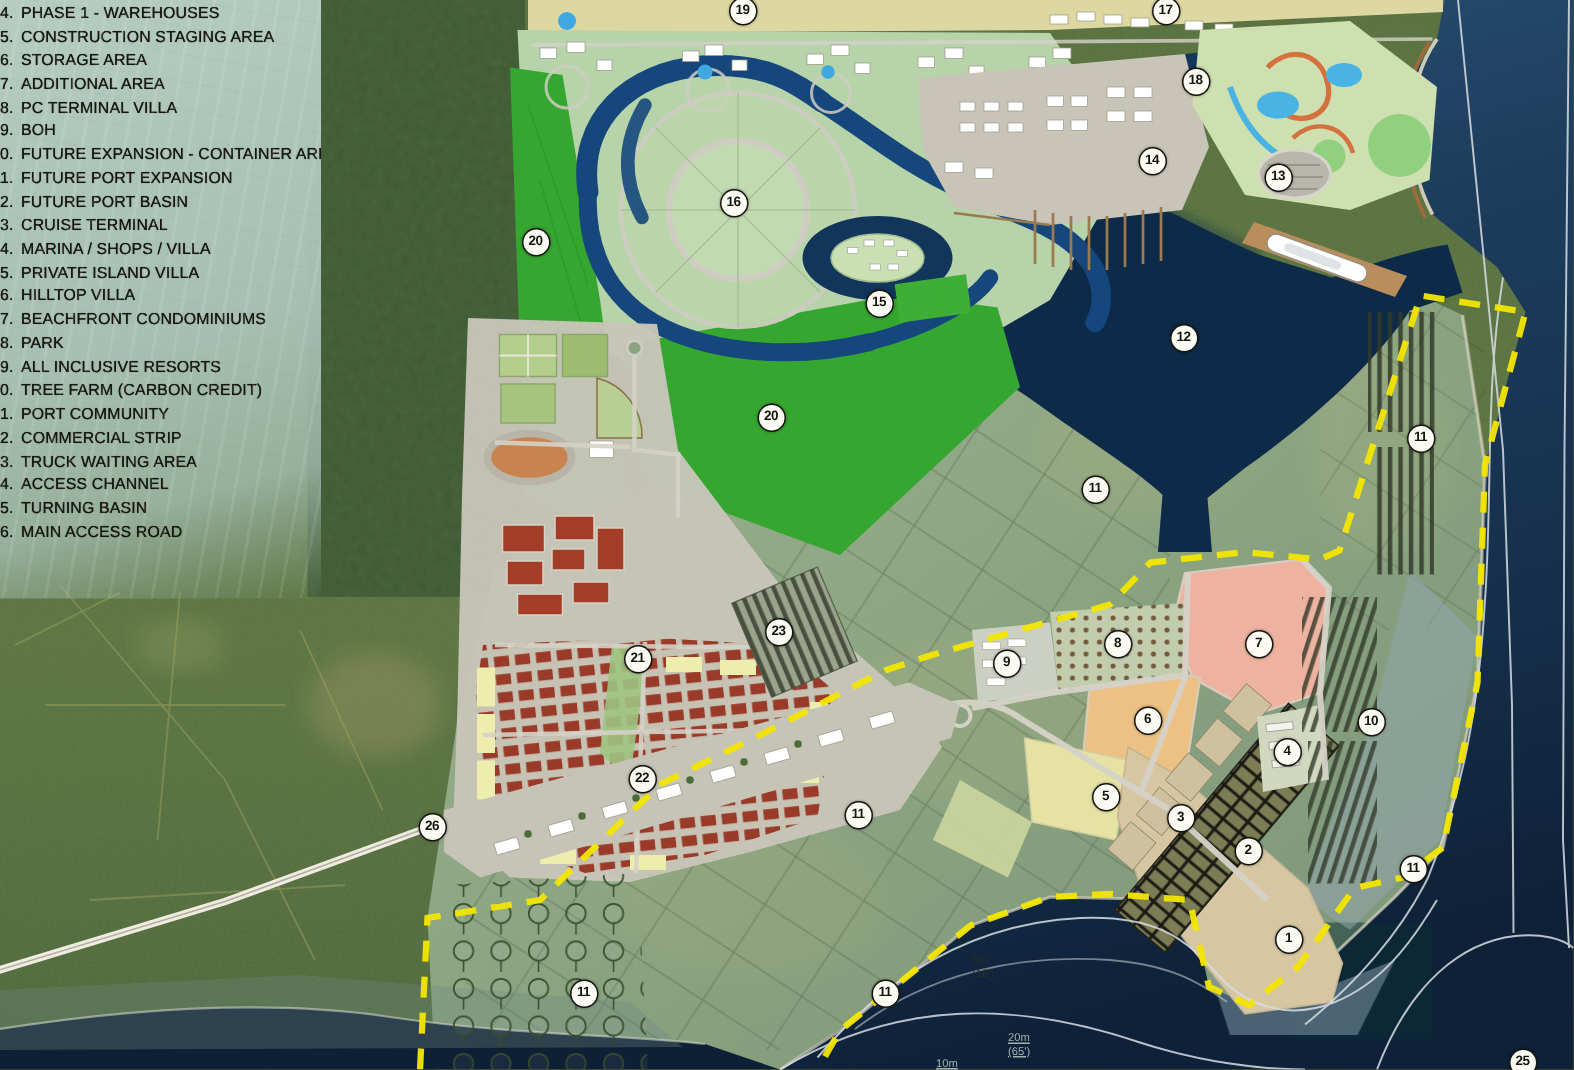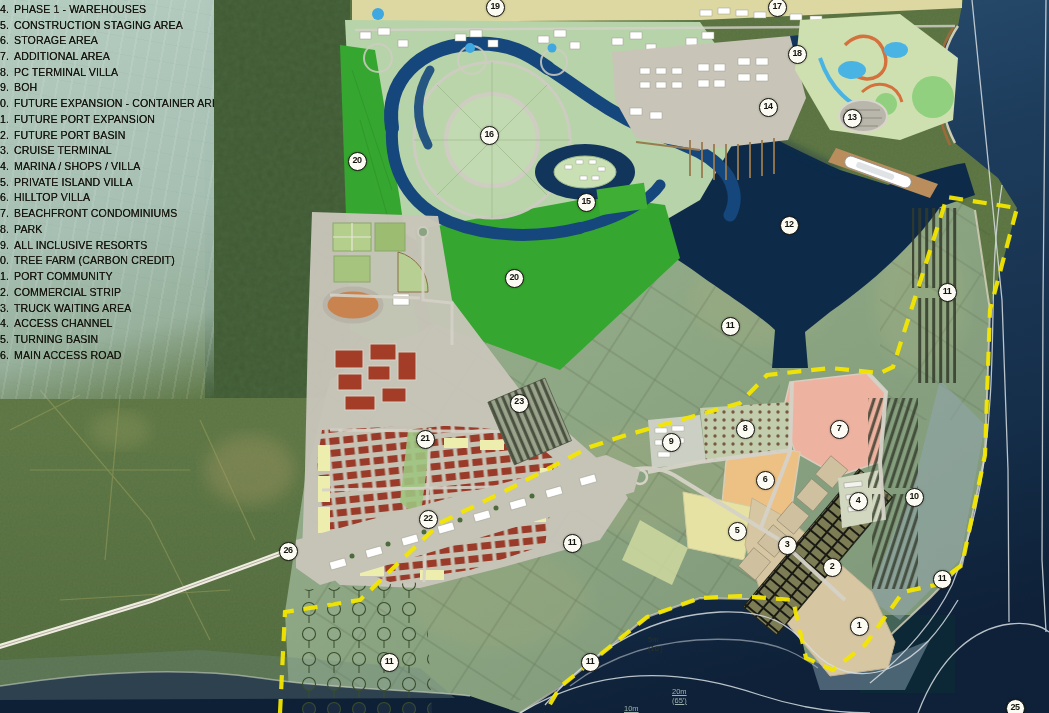--- a/index.html
+++ b/index.html
@@ -456,27 +456,27 @@
       <div class="mk" style="left: 767px; top: 106px;">14</div>
       <div class="mk" style="left: 851px; top: 117px;">13</div>
       <div class="mk" style="left: 488px; top: 134px;">16</div>
       <div class="mk" style="left: 356px; top: 160px;">20</div>
       <div class="mk" style="left: 1064px; top: 161px;">24</div>
       <div class="mk" style="left: 585px; top: 173px; margin-top: 20px;">15</div>
       <div class="mk" style="left: 788px; top: 224px;">12</div>
       <div class="mk" style="left: 513px; top: 277px;">20</div>
       <div class="mk" style="left: 946px; top: 291px;">11</div>
       <div class="mk" style="left: 729px; top: 325px;">11</div>
-      <div class="mk" style="left: 518px; top: 402px; font-family: Liberation Mono, monospace;">23</div>
+      <div class="mk" style="left: 518px; top: 420px;">23</div>
       <div class="mk" style="left: 744px; top: 428px;">8</div>
       <div class="mk" style="left: 838px; top: 428px;">7</div>
       <div class="mk" style="left: 424px; top: 438px;">21</div>
       <div class="mk" style="left: 670px; top: 441px;">9</div>
       <div class="mk" style="left: 764px; top: 479px;">6</div>
-      <div class="mk" style="left: 913px; top: 496px;">10</div>
+      <div class="mk" style="left: 913px; top: 480px;">10</div>
       <div class="mk" style="left: 857px; top: 500px;">4</div>
       <div class="mk" style="left: 427px; top: 518px;">22</div>
       <div class="mk" style="left: 736px; top: 530px;">5</div>
       <div class="mk" style="left: 571px; top: 542px;">11</div>
       <div class="mk" style="left: 786px; top: 544px;">3</div>
       <div class="mk" style="left: 287px; top: 550px;">26</div>
       <div class="mk" style="left: 831px; top: 566px;">2</div>
       <div class="mk" style="left: 941px; top: 578px;">11</div>
       <div class="mk" style="left: 858px; top: 625px;">1</div>
       <div class="mk" style="left: 388px; top: 661px;">11</div>

